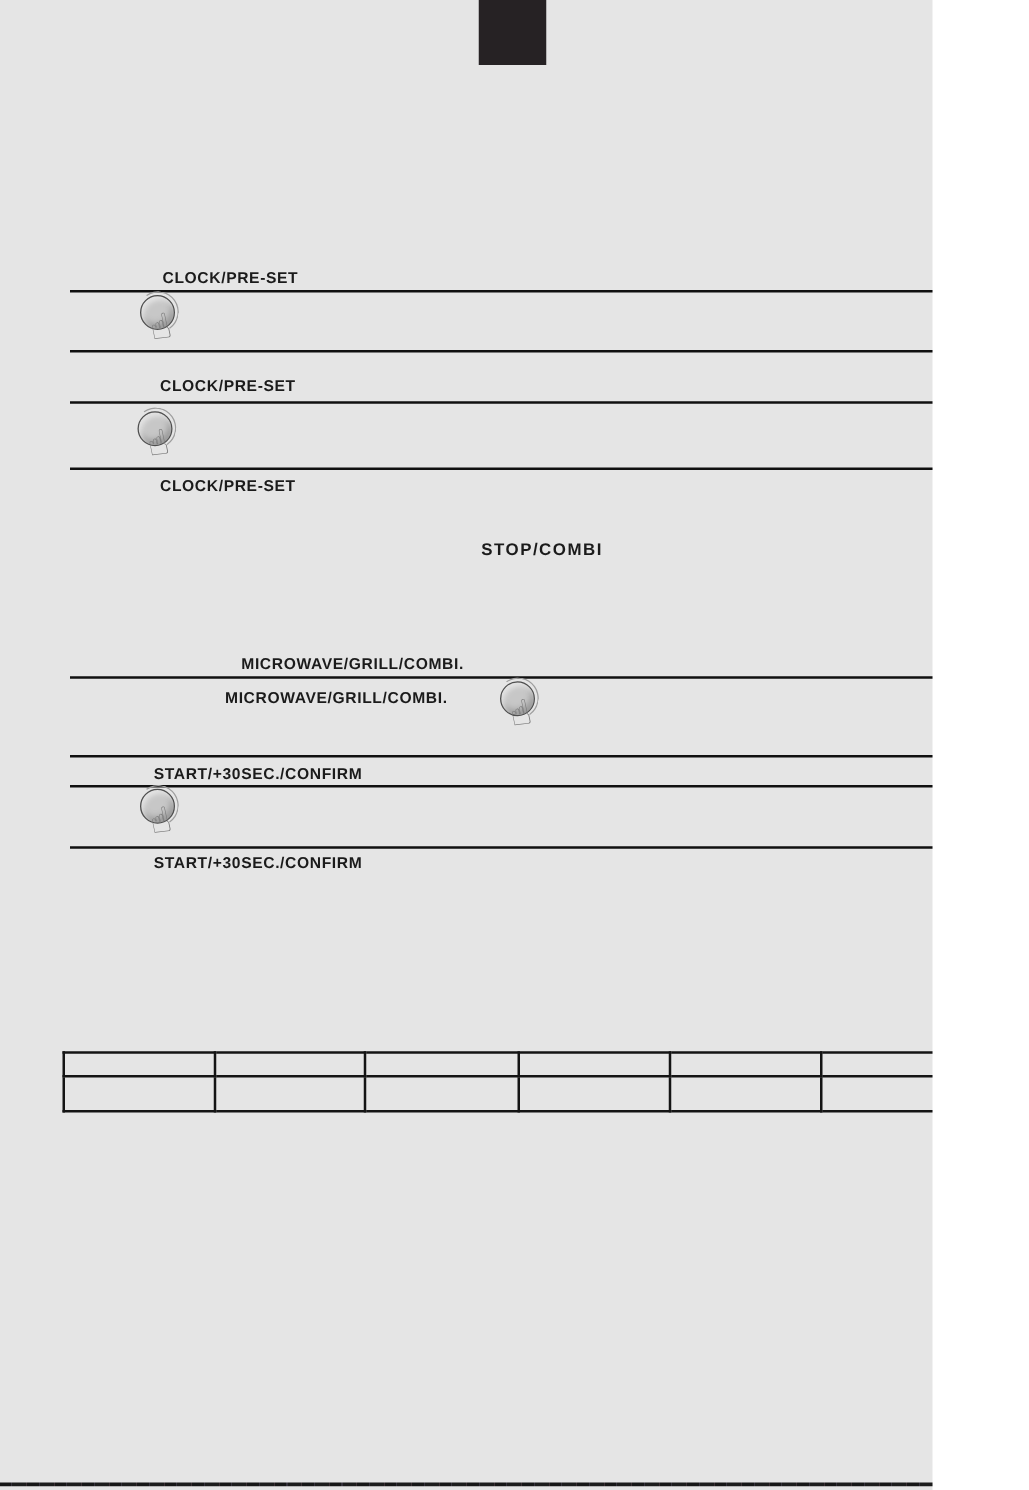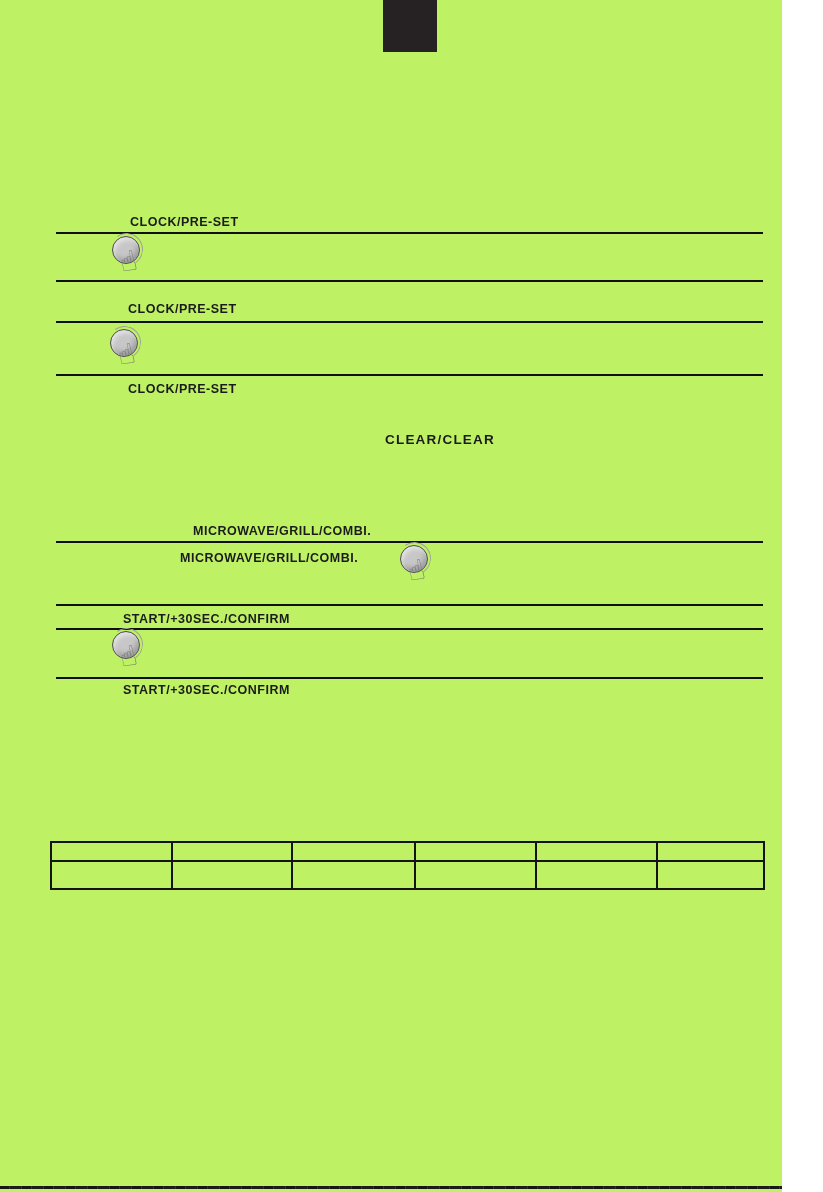--- a/index.html
+++ b/index.html
@@ -1,23 +1,22 @@
 <!DOCTYPE html>
 <html><head>
 <meta charset="utf-8">
 <style>
   html, body { margin: 0; padding: 0; background: #ffffff; }
   .page {
     position: relative;
     width: 746px;
     height: 1192px;
-    background: #bef264;
+    background: #e5e5e5;
     overflow: hidden;
     font-family: "Liberation Sans", sans-serif;
-    padding-left: 36px;
   }
   .blackbox {
     position: absolute;
     left: 383px; top: 0;
     width: 54px; height: 52px;
     background: #262224;
   }
   .lbl {
     position: absolute;
     font-weight: bold;
@@ -119,21 +118,21 @@
 
   <div class="icon" style="left:110px; top:329px;">
     <div class="knob-arc"></div>
     <div class="knob"></div>
     <span class="hand">☝</span>
   </div>
   <div class="rule" style="top:374px;"></div>
 
   <span class="lbl" style="left:128px; top:382px;">CLOCK/PRE-SET</span>
 
-  <span class="lbl lbl-wide" style="left:385px; top:433px;">CLEAR/CLEAR</span>
+  <span class="lbl lbl-wide" style="left:385px; top:433px;">STOP/COMBI</span>
 
   <span class="lbl" style="left:193px; top:524px;">MICROWAVE/GRILL/COMBI.</span>
   <div class="rule" style="top:541px;"></div>
 
   <span class="lbl" style="left:180px; top:551px;">MICROWAVE/GRILL/COMBI.</span>
   <div class="icon" style="left:400px; top:545px;">
     <div class="knob-arc"></div>
     <div class="knob"></div>
     <span class="hand">☝</span>
   </div>

